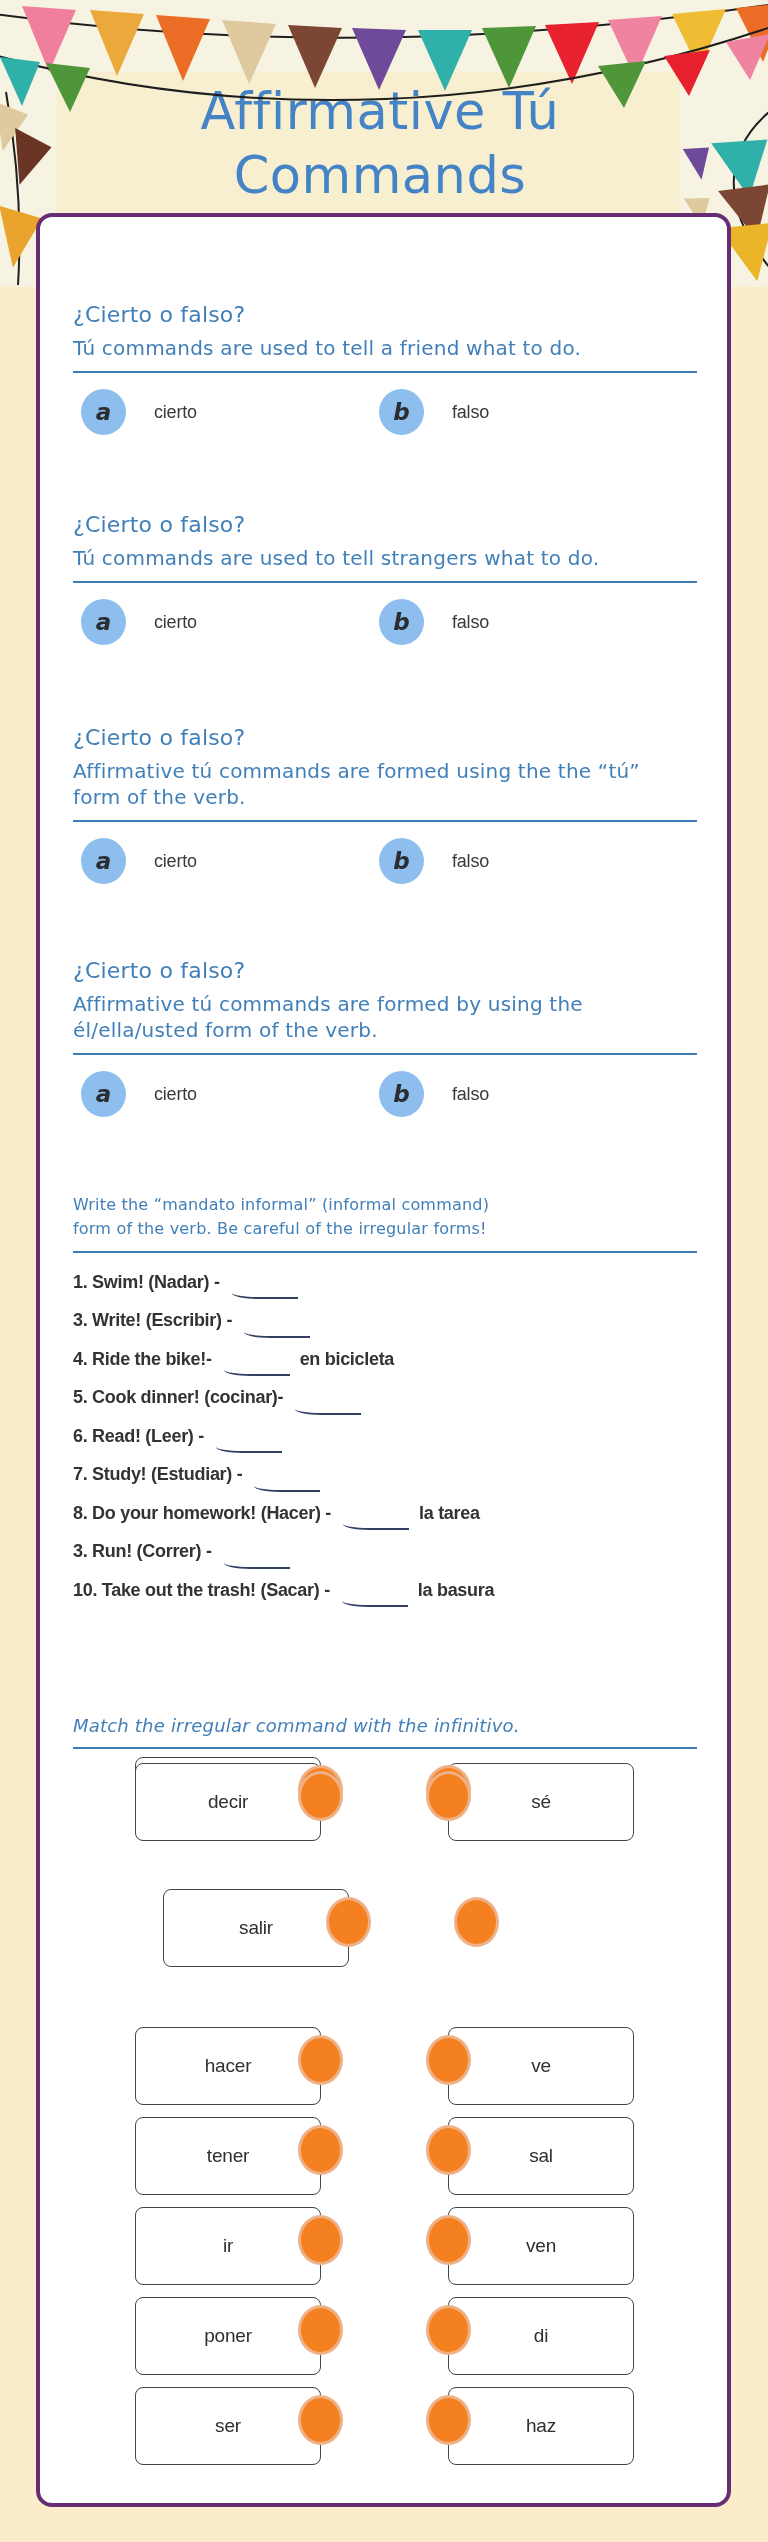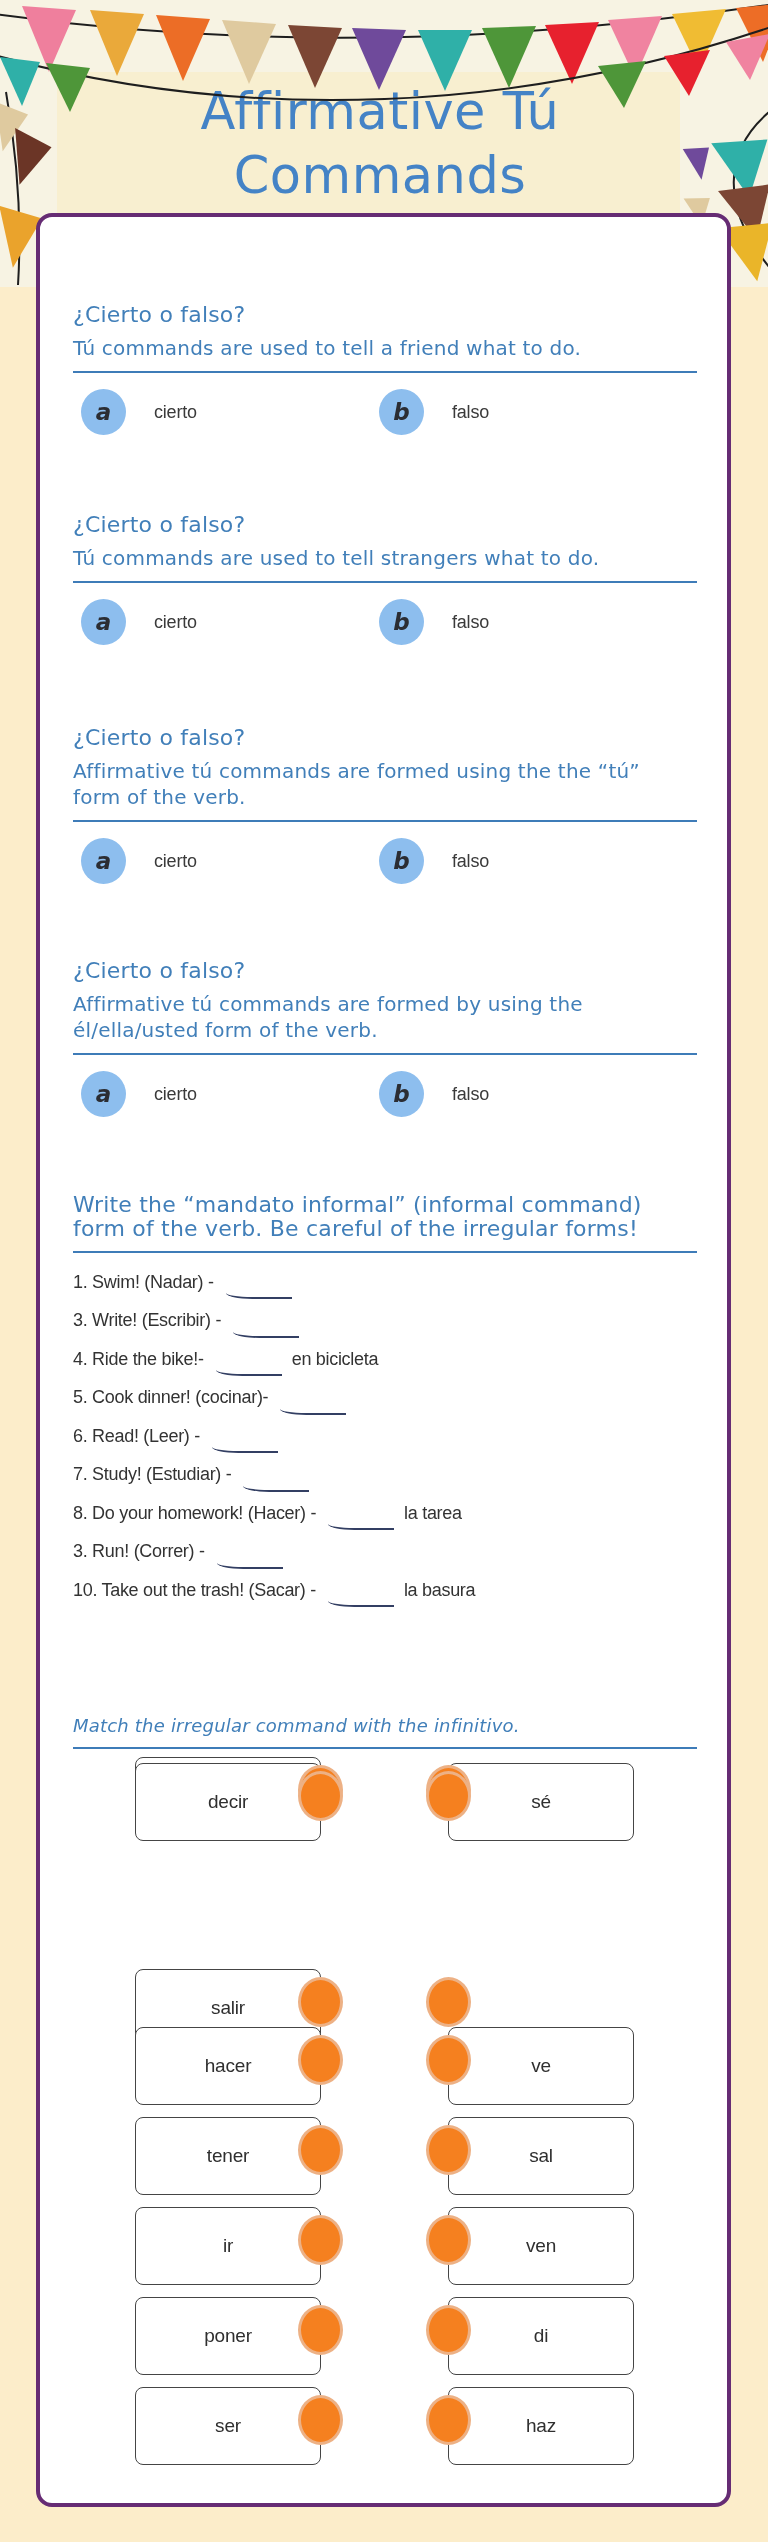--- a/index.html
+++ b/index.html
@@ -40,21 +40,21 @@
   .option { position:absolute; top:0; display:flex; align-items:center; cursor:pointer; }
   .option-a { left:8px; }
   .option-b { left:306px; }
   .opt-circle {
     width:45px; height:46px; border-radius:50%; background:#8dbeee;
     display:flex; align-items:center; justify-content:center;
     font-family:"DejaVu Sans", sans-serif; font-style:italic; font-weight:bold;
     font-size:23px; color:#2b2d33;
   }
   .opt-label { margin-left:28px; font-size:18px; color:#3a3a3a; letter-spacing:-0.2px; }
-  .w-items { margin-top:10px; }
+  .w-items { margin-top:10px;font-weight:bold; }
   .w-item {
     height:38.5px; display:flex; align-items:center;
     font-size:18px; color:#333333; letter-spacing:-0.3px;
   }
   .blank {
     display:inline-block; width:66px; height:20px;
     border-bottom:2px solid #333f63; border-bottom-left-radius:40% 6px;
     margin:0 10px 0 12px; transform:translateY(7px); cursor:text;
   }
   .match-rows { position:absolute; left:0; top:0; width:100%; height:100%; }
@@ -182,21 +182,21 @@
           <span class="opt-label">cierto</span>
         </div>
         <div class="option option-b">
           <span class="opt-circle">b</span>
           <span class="opt-label">falso</span>
         </div>
       </div>
     </div>
 
     <div class="sec" style="top:976px;">
-      <div class="q-body" style="margin-top:0; font-size:22px; line-height:24px;">Write the “mandato informal” (informal command)
+      <div class="q-body" style="margin-top:0; font-size:16px; line-height:24px;">Write the “mandato informal” (informal command)
 form of the verb. Be careful of the irregular forms!</div>
       <hr class="divider">
       <div class="w-items">
         <div class="w-item">
             <span>1. Swim! (Nadar) -</span>
             <span class="blank"></span>
             <span></span>
           </div>
         <div class="w-item">
             <span>3. Write! (Escribir) -</span>
@@ -251,21 +251,21 @@
         <div class="m-box m-box-left">venir</div>
         <div class="m-dot m-dot-left"></div>
         <div class="m-dot m-dot-right"></div>
       </div>
       <div class="m-row" style="top:1546px;">
         <div class="m-box m-box-left">decir</div>
         <div class="m-box m-box-right">sé</div>
         <div class="m-dot m-dot-left"></div>
         <div class="m-dot m-dot-right"></div>
       </div>
-      <div class="m-row" style="top:1752px;">
+      <div class="m-row" style="top:1672px;margin-left:28px;">
         <div class="m-box m-box-left">salir</div>
         <div class="m-dot m-dot-left"></div>
         <div class="m-dot m-dot-right"></div>
       </div>
       <div class="m-row" style="top:1810px;">
         <div class="m-box m-box-left">hacer</div>
         <div class="m-box m-box-right">ve</div>
         <div class="m-dot m-dot-left"></div>
         <div class="m-dot m-dot-right"></div>
       </div>

